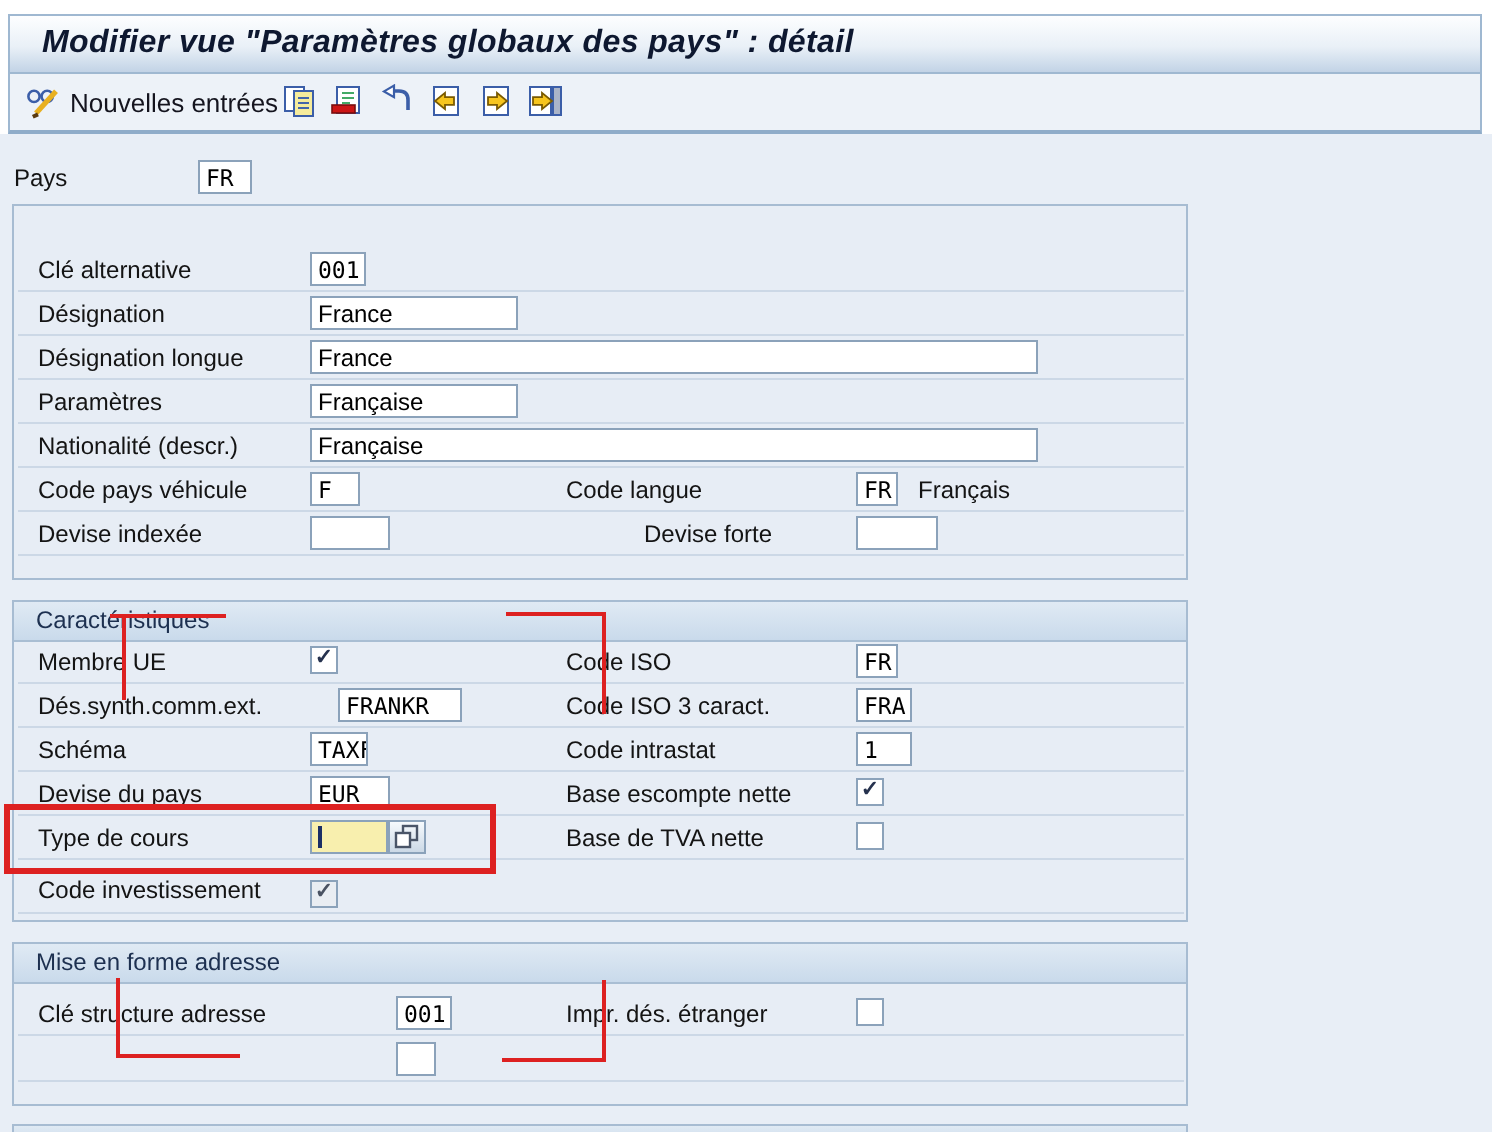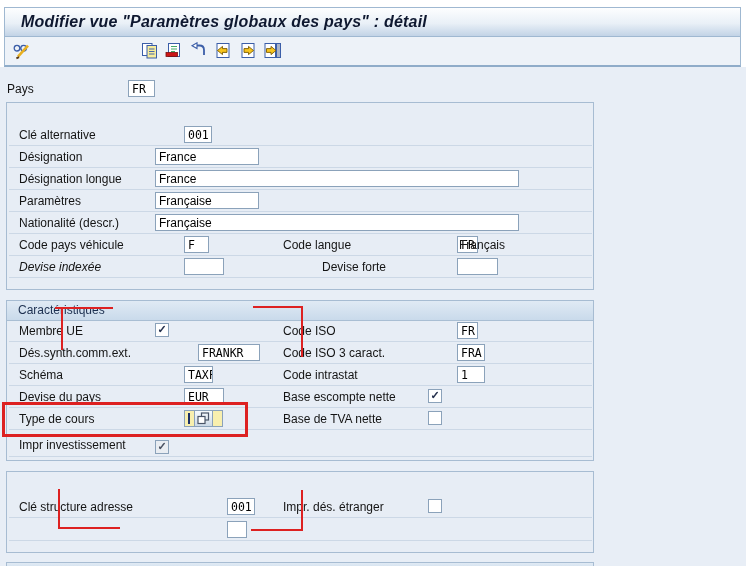--- a/index.html
+++ b/index.html
@@ -14,21 +14,21 @@
   .toolbar{position:absolute;left:4px;top:37px;width:737px;height:30px;box-sizing:border-box;
            background:#edf2f8;border:1px solid #9fb8d1;border-top:none;border-bottom:2px solid #8facc9;}
   .tb-btn{position:absolute;top:5px;height:19px;display:flex;align-items:center;cursor:default;}
   .tb-label{font-size:13px;color:#14141e;white-space:nowrap;}
   .tb-icon{position:absolute;top:5px;width:18px;height:18px;}
   
   .content-bg{position:absolute;left:0;top:67px;width:746px;height:499px;background:#e8eef6;}
   .lbl{position:absolute;font-size:12px;color:#141414;white-space:nowrap;}
   .fld{position:absolute;height:17px;box-sizing:border-box;background:#fff;border:1px solid #8ba2ba;
        font-size:12px;line-height:14px;padding:1px 3px 0;color:#000;white-space:nowrap;overflow:hidden;}
-  .mono{font-family:"DejaVu Sans Mono","Liberation Mono",monospace;font-size:11.5px;margin-left:29px;}
+  .mono{font-family:"DejaVu Sans Mono","Liberation Mono",monospace;font-size:11.5px;}
   .cb{position:absolute;width:14px;height:14px;box-sizing:border-box;background:#fff;border:1px solid #8ba2ba;
       text-align:center;line-height:11px;font-size:11px;font-weight:bold;color:#26324e;}
   .cb.dim{background:#e9edf2;color:#4a5262;}
   .gb{position:absolute;left:6px;width:588px;box-sizing:border-box;border:1px solid #a7bcd2;background:#e7edf5;}
   .gb-h{height:19px;background:linear-gradient(180deg,#e0eaf4,#c9daeb);border-bottom:1px solid #a9bed3;
         color:#1d3050;font-size:12px;line-height:18px;padding-left:11px;}
   .sep{position:absolute;left:2px;width:583px;height:1px;background:#ccd8e6;}
   
   .hl{background:#f8efae;}
   .cursor{position:absolute;left:3px;top:2px;width:2px;height:11px;background:#1b2f66;}
@@ -50,20 +50,23 @@
   <div class="toolbar">
     <div class="tb-icon" style="left:8px;">
       <svg width="18" height="18" viewBox="0 0 18 18">
         <circle cx="4" cy="6.2" r="2.8" fill="none" stroke="#3b5ea8" stroke-width="1.3"></circle>
         <circle cx="10.6" cy="6.2" r="2.8" fill="none" stroke="#3b5ea8" stroke-width="1.3"></circle>
         <line x1="6.8" y1="6" x2="7.9" y2="6" stroke="#3b5ea8" stroke-width="1.2"></line>
         <line x1="5" y1="14.6" x2="15" y2="3.6" stroke="#e8b020" stroke-width="2.6"></line>
         <line x1="3.4" y1="16.4" x2="6" y2="15.2" stroke="#5a3a10" stroke-width="2"></line>
       </svg>
     </div>
+    <div class="tb-btn" style="left:30px;">
+      <span class="tb-label">Nouvelles entrées</span>
+    </div>
     <div class="tb-icon" style="left:136px;">
       <svg width="18" height="18" viewBox="0 0 18 18">
         <rect x="1.5" y="1.5" width="9.5" height="12" fill="#fff" stroke="#3b5ea8"></rect>
         <rect x="6" y="3.5" width="9.5" height="12.5" fill="#f6ec9c" stroke="#3b5ea8"></rect>
         <path d="M8 7h5.5M8 9.5h5.5M8 12h5.5" stroke="#4466aa" stroke-width="1" fill="none"></path>
       </svg>
     </div>
     <div class="tb-icon" style="left:160px;">
       <svg width="18" height="18" viewBox="0 0 18 18">
         <rect x="3.5" y="1.5" width="11" height="13" fill="#fff" stroke="#3b5ea8"></rect>
@@ -125,21 +128,21 @@
     <div class="fld" style="left:148px;top:111px;width:364px;">Française</div>
     <div class="sep" style="top:130px;"></div>
 
     <div class="lbl" style="left:12px;top:135px;">Code pays véhicule</div>
     <div class="fld mono" style="left:148px;top:133px;width:25px;">F</div>
     <div class="lbl" style="left:276px;top:135px;">Code langue</div>
     <div class="fld mono" style="left:421px;top:133px;width:21px;">FR</div>
     <div class="lbl" style="left:452px;top:135px;">Français</div>
     <div class="sep" style="top:152px;"></div>
 
-    <div class="lbl" style="left:12px;top:157px;font-style:italic;">Devise indexée</div>
+    <div class="lbl" style="left:12px;top:157px;">Devise indexée</div>
     <div class="fld mono" style="left:148px;top:155px;width:40px;"></div>
     <div class="lbl" style="left:276px;top:157px;margin-left:39px;">Devise forte</div>
     <div class="fld mono" style="left:421px;top:155px;width:41px;"></div>
     <div class="sep" style="top:174px;"></div>
   </div>
 
   <div class="gb" style="top:300px;height:161px;">
     <div class="gb-h">Caractéristiques</div>
 
     <div class="lbl" style="left:12px;top:23px;">Membre UE</div>
@@ -174,26 +177,27 @@
     <div class="mc-btn" style="left:187px;top:109px;">
       <svg width="13" height="13" viewBox="0 0 13 13">
         <rect x="4.5" y="1" width="7" height="7" fill="none" stroke="#4a5568" stroke-width="1.2"></rect>
         <rect x="1" y="4.5" width="7" height="7" fill="#fff" stroke="#4a5568" stroke-width="1.2"></rect>
       </svg>
     </div>
     <div class="lbl" style="left:276px;top:111px;">Base de TVA nette</div>
     <div class="cb" style="left:421px;top:110px;"></div>
     <div class="sep" style="top:128px;"></div>
 
-    <div class="lbl" style="left:12px;top:137px;">Impr investissement</div>
+    <div class="lbl" style="left:12px;top:137px;">Code investissement</div>
     <div class="cb dim" style="left:148px;top:139px;">✓</div>
     <div class="sep" style="top:155px;"></div>
   </div>
 
   <div class="gb" style="top:471px;height:82px;">
+    <div class="gb-h">Mise en forme adresse</div>
 
     <div class="lbl" style="left:12px;top:28px;">Clé structure adresse</div>
     <div class="fld mono" style="left:191px;top:26px;width:28px;">001</div>
     <div class="lbl" style="left:276px;top:28px;">Impr. dés. étranger</div>
     <div class="cb" style="left:421px;top:27px;"></div>
     <div class="sep" style="top:45px;"></div>
 
     <div class="fld mono" style="left:191px;top:49px;width:20px;"></div>
     <div class="sep" style="top:68px;"></div>
   </div>

